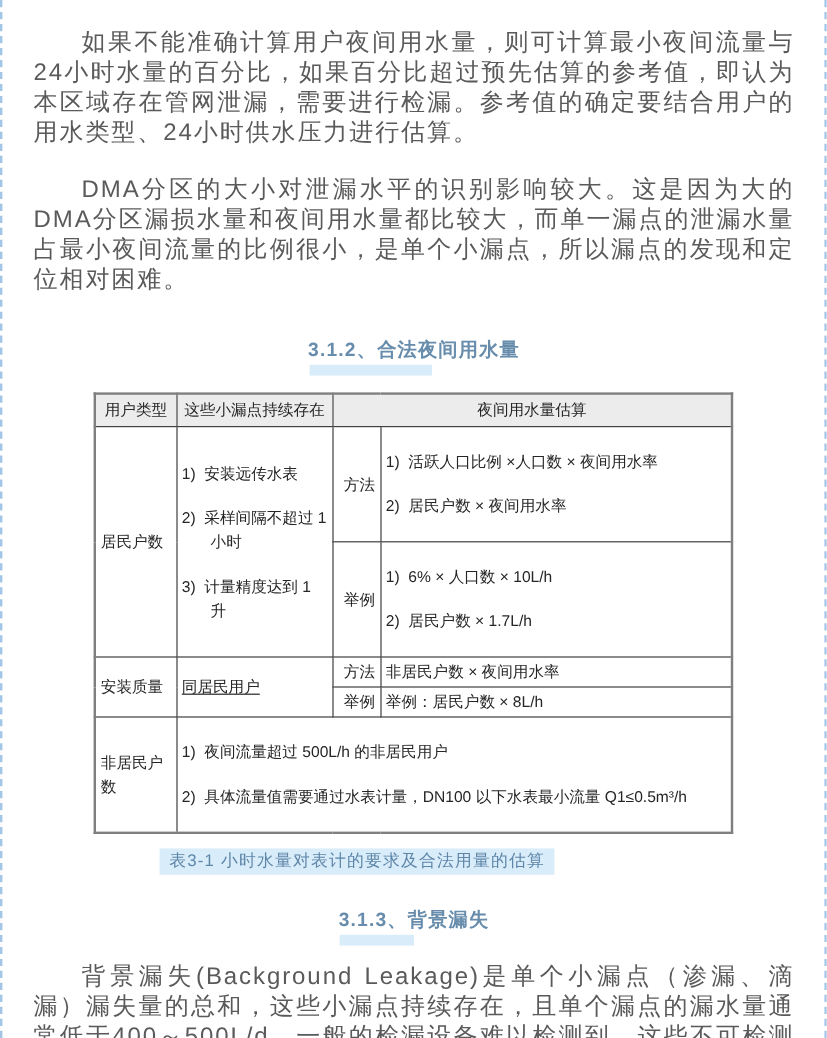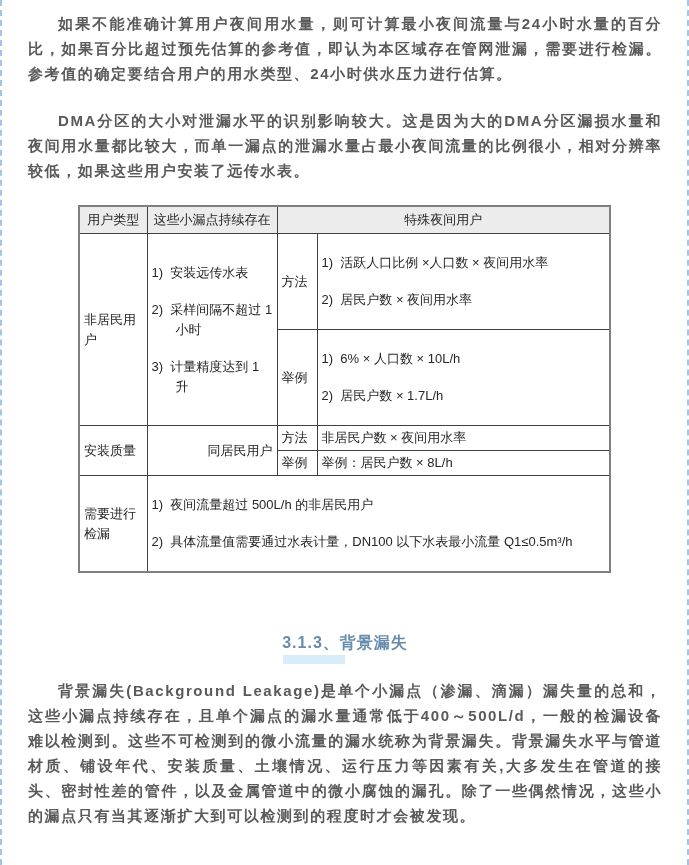--- a/index.html
+++ b/index.html
@@ -9,27 +9,26 @@
     width:689px; height:865px;
     border-left:2px dashed #a3c6e8;
     border-right:2px dashed #a3c6e8;
     padding:8px 25px 6px 26px;
     font-family:"Liberation Sans","DejaVu Sans",sans-serif;
     color:#5a5a5a;
     background:#ffffff;
     overflow:hidden;
   }
   p.para {
-    margin:3px 0 22px 0;
-    font-size:15px;
+    margin:16px 0 22px 0;
+    font-size:20px;
     line-height:25px;
     letter-spacing:1.6px;
     text-indent:2em;
     text-align:justify;
-    font-weight:bold;
   }
   .heading-wrap {
     text-align:center;
     margin:36px 0 24px 0;
   }
   .heading-text {
     position:relative;
     display:inline-block;
     font-size:16px;
     font-weight:bold;
@@ -63,66 +62,72 @@
     vertical-align:middle;
     font-weight:normal;
     overflow:hidden;
   }
   table.est-table th {
     background:#ececec;
     text-align:center;
     height:22px;
   }
   td.c-type { text-align:left; vertical-align:middle; }
-  td.c-label { text-align:left; width:34px; }
-  td.c-center { text-align:right; }
+  td.c-label { text-align:right; width:34px; }
+  td.c-center { text-align:left;text-decoration:underline; }
   .li {
     padding-left:24px;
     text-indent:-24px;
     margin:17px 0;
   }
   .caption-wrap { margin:12px 0 0 105px; }
   .table-caption {
     display:inline-block;
     background:#d9ecf9;
     color:#5e86a9;
     font-size:14px;
     letter-spacing:1px;
     padding:1px 8px 2px 8px;
     line-height:19px;
   }
-  .after-caption { margin-top:60px; }
+  .after-caption { margin-top:28px; }
   .last-para { margin-bottom:0; }
 </style>
 </head>
 <body>
 
 <div class="page">
 
   <p class="para">如果不能准确计算用户夜间用水量，则可计算最小夜间流量与24小时水量的百分比，如果百分比超过预先估算的参考值，即认为本区域存在管网泄漏，需要进行检漏。参考值的确定要结合用户的用水类型、24小时供水压力进行估算。</p>
 
-  <p class="para">DMA分区的大小对泄漏水平的识别影响较大。这是因为大的DMA分区漏损水量和夜间用水量都比较大，而单一漏点的泄漏水量占最小夜间流量的比例很小，相对分辨率较低，如果这些用户安装了远传水表。</p>
+  <p class="para">DMA分区的大小对泄漏水平的识别影响较大。这是因为大的DMA分区漏损水量和夜间用水量都比较大，而单一漏点的泄漏水量占最小夜间流量的比例很小，是单个小漏点，所以漏点的发现和定位相对困难。</p>
 
+  <div class="heading-wrap">
+    <span class="heading-text">
+      <span class="heading-bar bar-w1"></span>
+      <span>3.1.2、合法夜间用水量</span>
+    </span>
+  </div>
 
 
   <table class="est-table">
     <colgroup>
       <col style="width:68px">
       <col style="width:130px">
       <col style="width:40px">
       <col style="width:293px">
     </colgroup>
     <tbody>
         <tr>
       <th>用户类型</th>
       <th>这些小漏点持续存在</th>
-      <th colspan="2">特殊夜间用户</th>
+      <th colspan="2">夜间用水量估算</th>
     </tr>
     <tr>
-      <td rowspan="2" class="c-type">非居民用户</td>
+      <td rowspan="2" class="c-type">居民户数</td>
       <td rowspan="2">
         <div class="li">1)&nbsp;&nbsp;安装远传水表</div>
         <div class="li">2)&nbsp;&nbsp;采样间隔不超过 1 小时</div>
         <div class="li">3)&nbsp;&nbsp;计量精度达到 1 升</div>
       </td>
       <td class="c-label">方法</td>
       <td>
         <div class="li">1)&nbsp;&nbsp;活跃人口比例 ×人口数 × 夜间用水率</div>
         <div class="li">2)&nbsp;&nbsp;居民户数 × 夜间用水率</div>
       </td>
@@ -138,29 +143,32 @@
       <td rowspan="2" class="c-type">安装质量</td>
       <td rowspan="2" class="c-center">同居民用户</td>
       <td class="c-label">方法</td>
       <td>非居民户数 × 夜间用水率</td>
     </tr>
     <tr>
       <td class="c-label">举例</td>
       <td>举例：居民户数 × 8L/h</td>
     </tr>
     <tr>
-      <td class="c-type">需要进行检漏</td>
+      <td class="c-type">非居民户数</td>
       <td colspan="3">
         <div class="li">1)&nbsp;&nbsp;夜间流量超过 500L/h 的非居民用户</div>
         <div class="li">2)&nbsp;&nbsp;具体流量值需要通过水表计量，DN100 以下水表最小流量 Q1≤0.5m³/h</div>
       </td>
     </tr>
   </tbody>
     </table>
 
+  <div class="caption-wrap">
+    <span class="table-caption">表3-1 小时水量对表计的要求及合法用量的估算</span>
+  </div>
 
   <div class="heading-wrap after-caption">
     <span class="heading-text">
       <span class="heading-bar bar-w2"></span>
       <span>3.1.3、背景漏失</span>
     </span>
   </div>
 
   <p class="para last-para">背景漏失(Background Leakage)是单个小漏点（渗漏、滴漏）漏失量的总和，这些小漏点持续存在，且单个漏点的漏水量通常低于400～500L/d，一般的检漏设备难以检测到。这些不可检测到的微小流量的漏水统称为背景漏失。背景漏失水平与管道材质、铺设年代、安装质量、土壤情况、运行压力等因素有关,大多发生在管道的接头、密封性差的管件，以及金属管道中的微小腐蚀的漏孔。除了一些偶然情况，这些小的漏点只有当其逐渐扩大到可以检测到的程度时才会被发现。</p>
 

